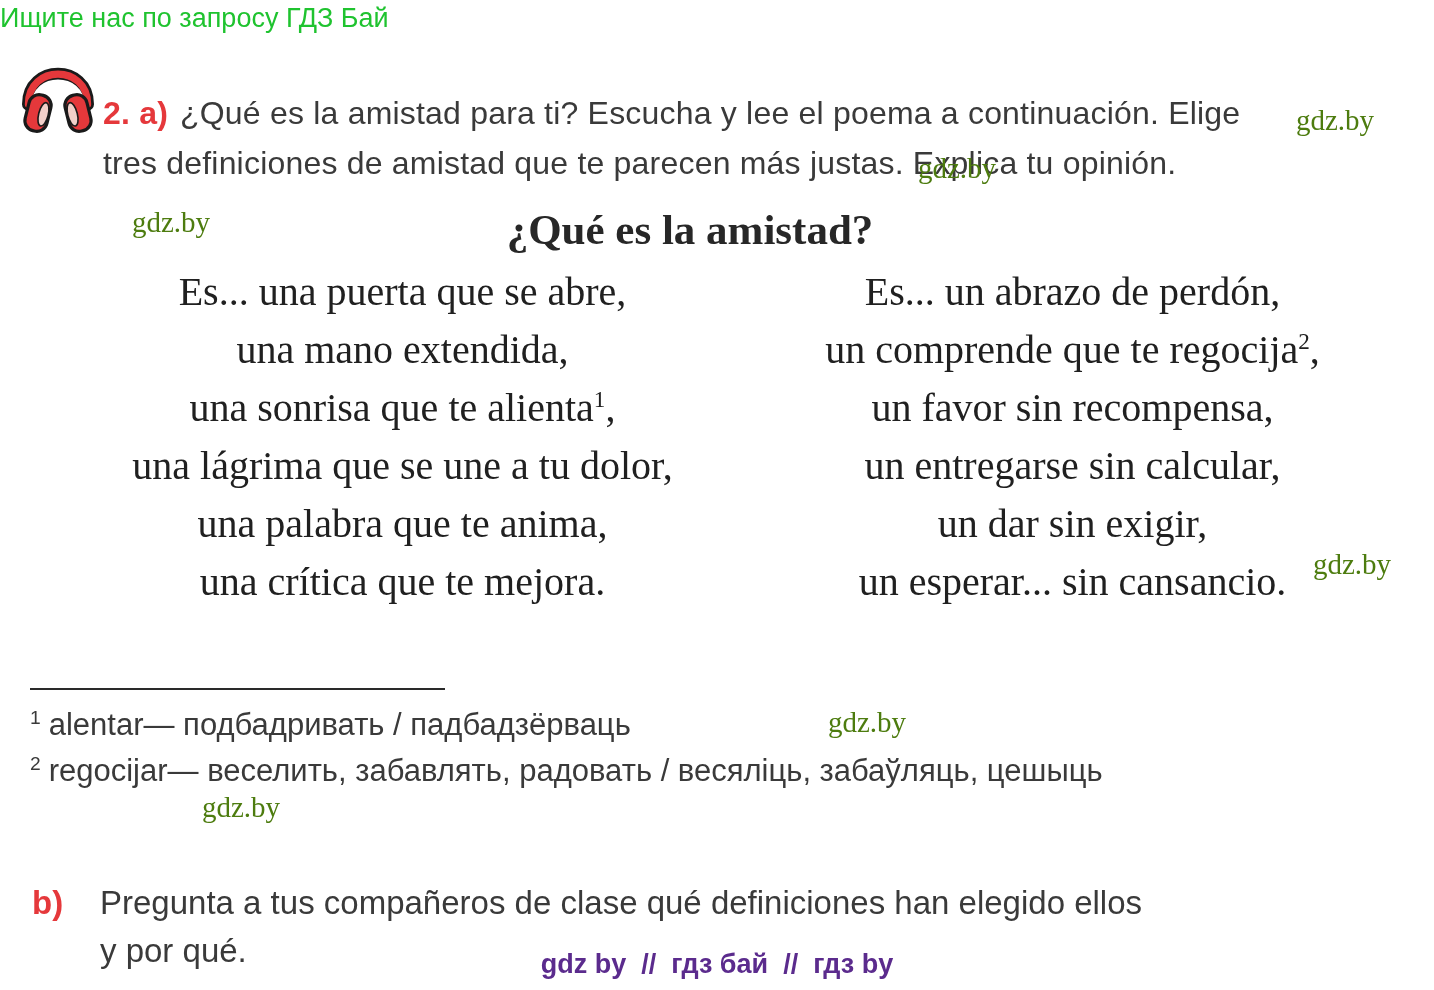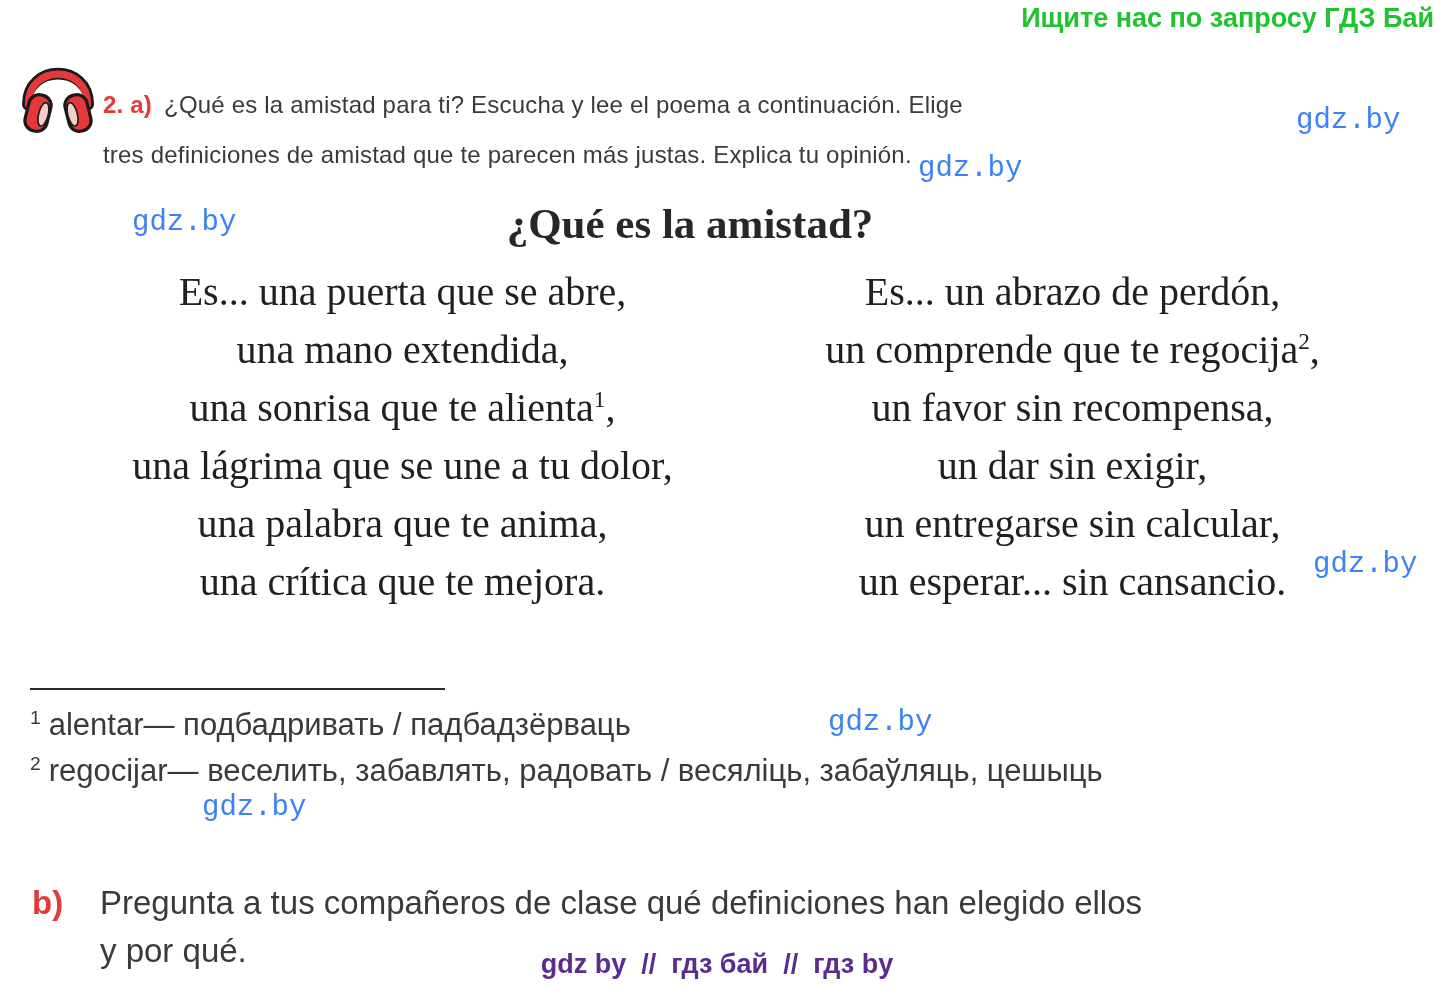--- a/index.html
+++ b/index.html
@@ -7,51 +7,51 @@
     position:relative;
     width:1434px;height:990px;
     background:#ffffff;
     overflow:hidden;
     font-family:"Liberation Sans", sans-serif;
     color:var(--body-text,#3a3a3a);
   }
   
   .header-note{
     position:absolute;top:3px;left:0;width:100%;
-    text-align:right;
-    font-size:27px;font-weight:bold;
+    text-align:left;
+    font-size:27px;font-weight:normal;
     color:var(--header-green,#1fc32f);
   }
   
   .audio-icon{position:absolute;left:18px;top:50px;width:80px;height:86px;}
   
   .ex-a{
     position:absolute;left:103px;top:56px;width:1320px;
-    font-size:24px;line-height:50px;color:#3a3a3a;
+    font-size:32px;line-height:50px;color:#3a3a3a;
     letter-spacing:0.2px;
   }
   .ex-label{
     font-weight:bold;color:var(--accent-red,#e5383b);
     margin-right:12px;
   }
   
   .wm{
     position:absolute;
-    font-size:29px;color:#3b82f6;
-    font-family:Liberation Mono, monospace;
+    font-size:29px;color:#4d7c0f;
+    font-family:Liberation Serif, serif;
   }
   .wm1{left:1296px;top:104px;}
   .wm2{left:918px;top:152px;}
   .wm3{left:132px;top:206px;}
   .wm4{left:1313px;top:548px;}
   .wm5{left:828px;top:706px;}
   .wm6{left:202px;top:791px;}
   
   .poem-title{
-    position:absolute;top:199px;left:0;width:1380px;
+    position:absolute;top:205px;left:0;width:1380px;
     text-align:center;
     font-family:"Liberation Serif", serif;
     font-weight:bold;font-size:43px;color:#272727;
   }
   .poem{
     position:absolute;top:263px;left:30px;width:1340px;
     display:flex;
     font-family:"Liberation Serif", serif;
     font-size:40px;line-height:58px;color:#202020;
   }
@@ -130,22 +130,22 @@
       <div>una mano extendida,</div>
       <div><span>una sonrisa que te alienta</span><sup>1</sup><span>,</span></div>
       <div>una lágrima que se une a tu dolor,</div>
       <div>una palabra que te anima,</div>
       <div>una crítica que te mejora.</div>
     </div>
     <div class="poem-col-right">
       <div>Es... un abrazo de perdón,</div>
       <div><span>un comprende que te regocija</span><sup>2</sup><span>,</span></div>
       <div>un favor sin recompensa,</div>
+      <div>un entregarse sin calcular,</div>
       <div>un dar sin exigir,</div>
-      <div>un entregarse sin calcular,</div>
       <div>un esperar... sin cansancio.</div>
     </div>
   </div>
 
   <div class="fn-rule"></div>
 
   <div class="footnotes">
     <div>
       <sup>1</sup><span class="fn-term">alentar</span><span class="fn-def">— подбадривать / падбадзёрваць</span>
     </div>

